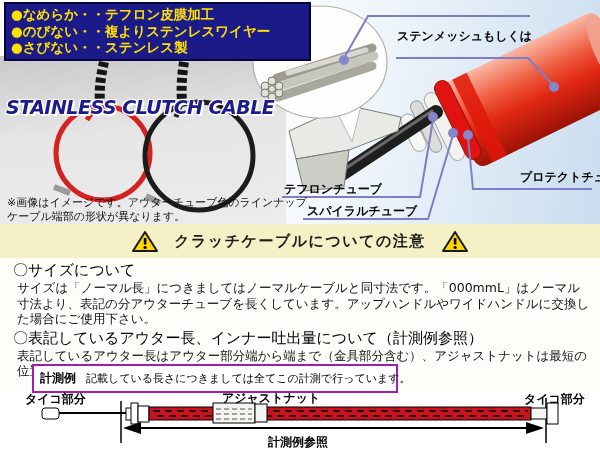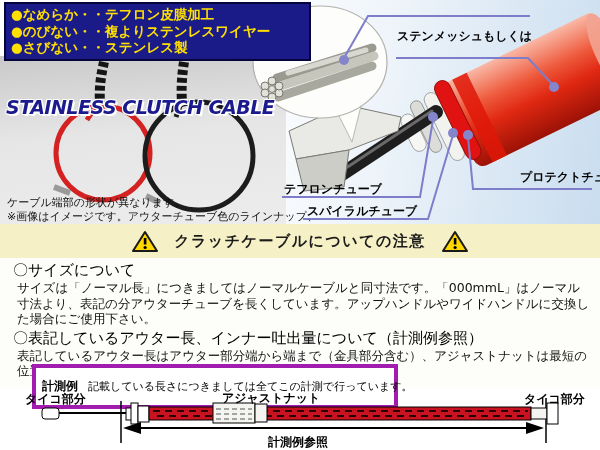--- a/index.html
+++ b/index.html
@@ -28,21 +28,21 @@
   .warnband{position:absolute;left:0;top:224px;width:600px;height:34px;background:#f5f0c5;
             display:flex;align-items:center;justify-content:center;gap:16px;}
   .warntitle{font-size:15px;font-weight:bold;color:#1a1a1a;letter-spacing:1.5px;}
   
   .textsec{position:absolute;left:0;top:258px;width:600px;box-sizing:border-box;
            padding:2px 5px 0 13px;background:#fdfdfa;height:130px;}
   .nhead{font-size:15px;line-height:18px;margin:1px 0 1px;color:#000;}
   .nbody{font-size:12.5px;line-height:15.5px;color:#111;margin:0 4px 2px;}
   
   .measurebox{position:absolute;left:32px;top:364px;width:366px;box-sizing:border-box;
-              border:4px solid #a21caf;background:#fff;padding:10px 6px;
+              border:2px solid #a21caf;background:#fff;padding:4px 6px;
               display:flex;align-items:center;gap:10px;white-space:nowrap;}
   .measurebox .lbl{font-size:12px;font-weight:bold;color:#000;}
   .measurebox .txt{font-size:11px;color:#000;}
   
   .botsvg{position:absolute;left:0;top:388px;}
   .mlabel{position:absolute;font-size:12px;font-weight:bold;color:#000;white-space:nowrap;z-index:4;}
   #ml-left{left:25px;top:391px;}
   #ml-adj{left:222px;top:390px;}
   #ml-right{left:524px;top:391px;}
   #ml-outer{left:268px;top:434px;}
@@ -143,22 +143,22 @@
 
     <div class="features">
       <div>●なめらか・・テフロン皮膜加工</div>
       <div>●のびない・・複よりステンレスワイヤー</div>
       <div>●さびない・・ステンレス製</div>
     </div>
 
     <div class="title">STAINLESS CLUTCH CABLE</div>
 
     <div class="note">
+      <div>※画像はイメージです。アウターチューブ色のラインナップ、</div>
       <div>ケーブル端部の形状が異なります。</div>
-      <div>※画像はイメージです。アウターチューブ色のラインナップ、</div>
     </div>
 
     <div class="dlabel" id="lbl-outer">
       <div>ステンメッシュもしくは</div>
     </div>
     <div class="dlabel" id="lbl-teflon">テフロンチューブ</div>
     <div class="dlabel" id="lbl-spiral">スパイラルチューブ</div>
     <div class="dlabel" id="lbl-protect">プロテクトチューブ</div>
   </div>
 

